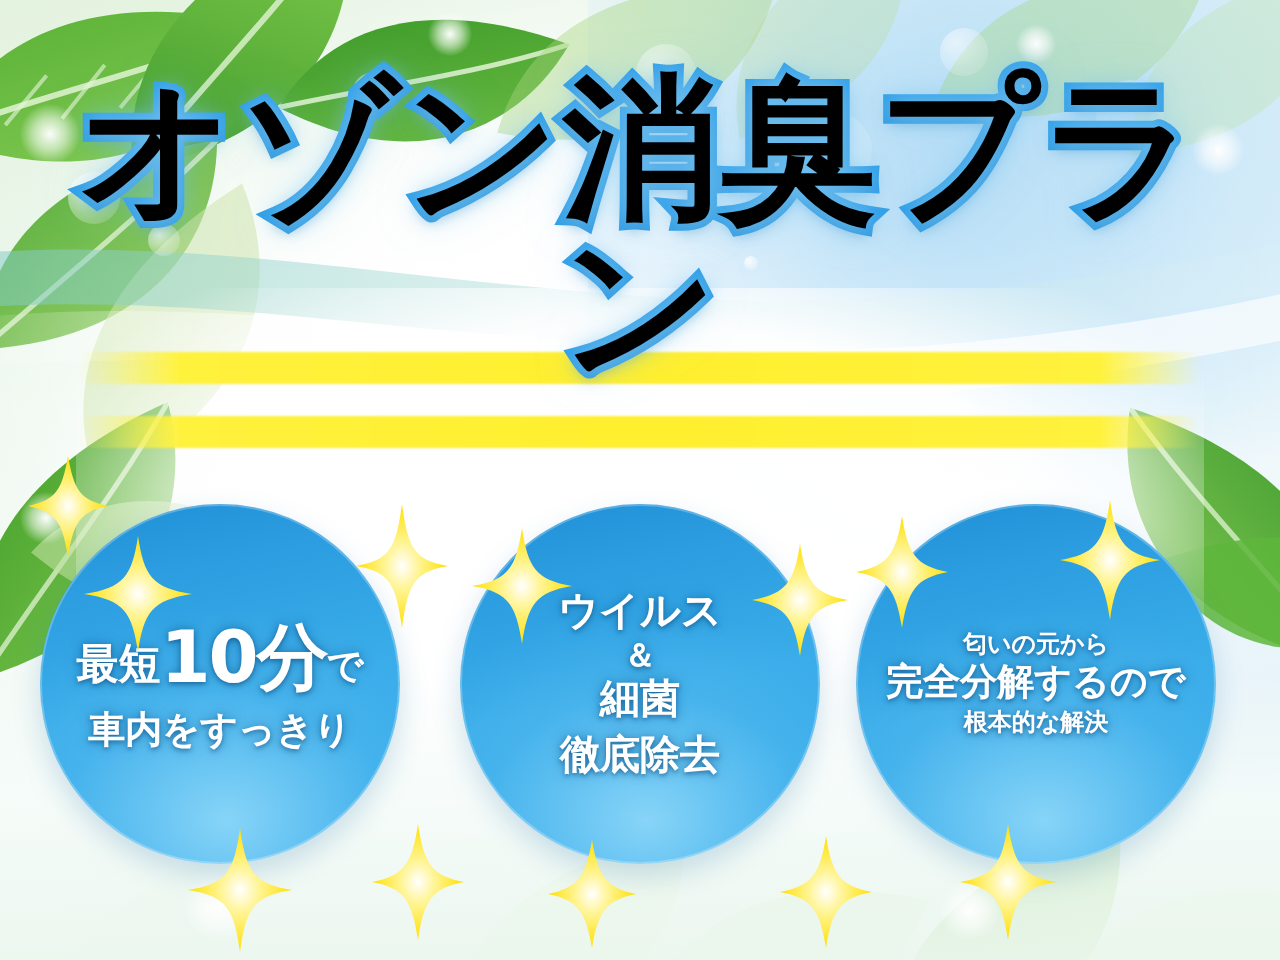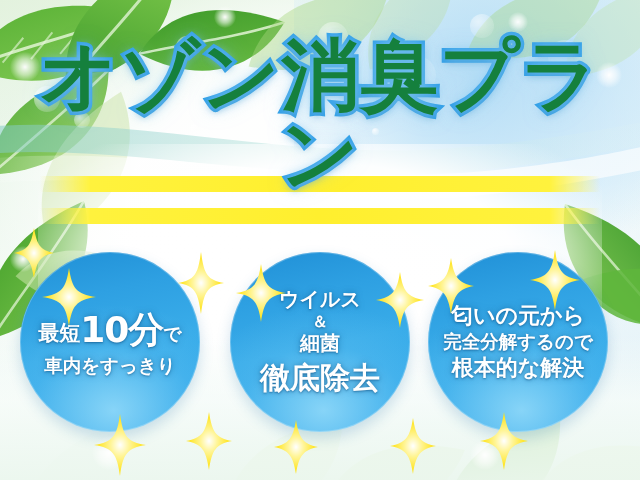--- a/index.html
+++ b/index.html
@@ -82,21 +82,21 @@
     width: 640px;
     text-align: center;
     z-index: 7;
   }
   .title {
     display: inline-block;
     font-size: 78px;
     font-weight: 700;
     line-height: 1;
     letter-spacing: 1px;
-    color: #15803d;
+    color: #000000;
     -webkit-text-stroke: 7px #2f9fe8;
     paint-order: stroke fill;
     text-shadow:
       0 0 10px rgba(120,195,240,0.85),
       0 0 20px rgba(140,205,245,0.55),
       0 4px 6px rgba(70,140,190,0.35);
   }
   .title-inner {
     position: relative;
   }
@@ -180,26 +180,26 @@
   .ctext.l1-a .big {
     font-size: 36px;
     font-weight: 800;
     letter-spacing: -1px;
     vertical-align: -2px;
   }
   .ctext.l1-a .small-de { font-size: 18px; }
   .ctext.sm { font-size: 20px; }
   .ctext.amp { font-size: 16px; line-height: 1.15; }
   .ctext.big-bold {
-    font-size: 30px;
+    font-size: 20px;
     font-weight: 800;
     letter-spacing: 0px;
     margin-top: 2px;
   }
-  .ctext.l3 { font-size: 22px; }
+  .ctext.l3 { font-size: 12px; }
   .ctext.l3.wide { font-size: 18.5px; }
 
   
   .spark {
     position: absolute;
     z-index: 9;
     pointer-events: none;
   }
   .spark svg { display: block; }
 

